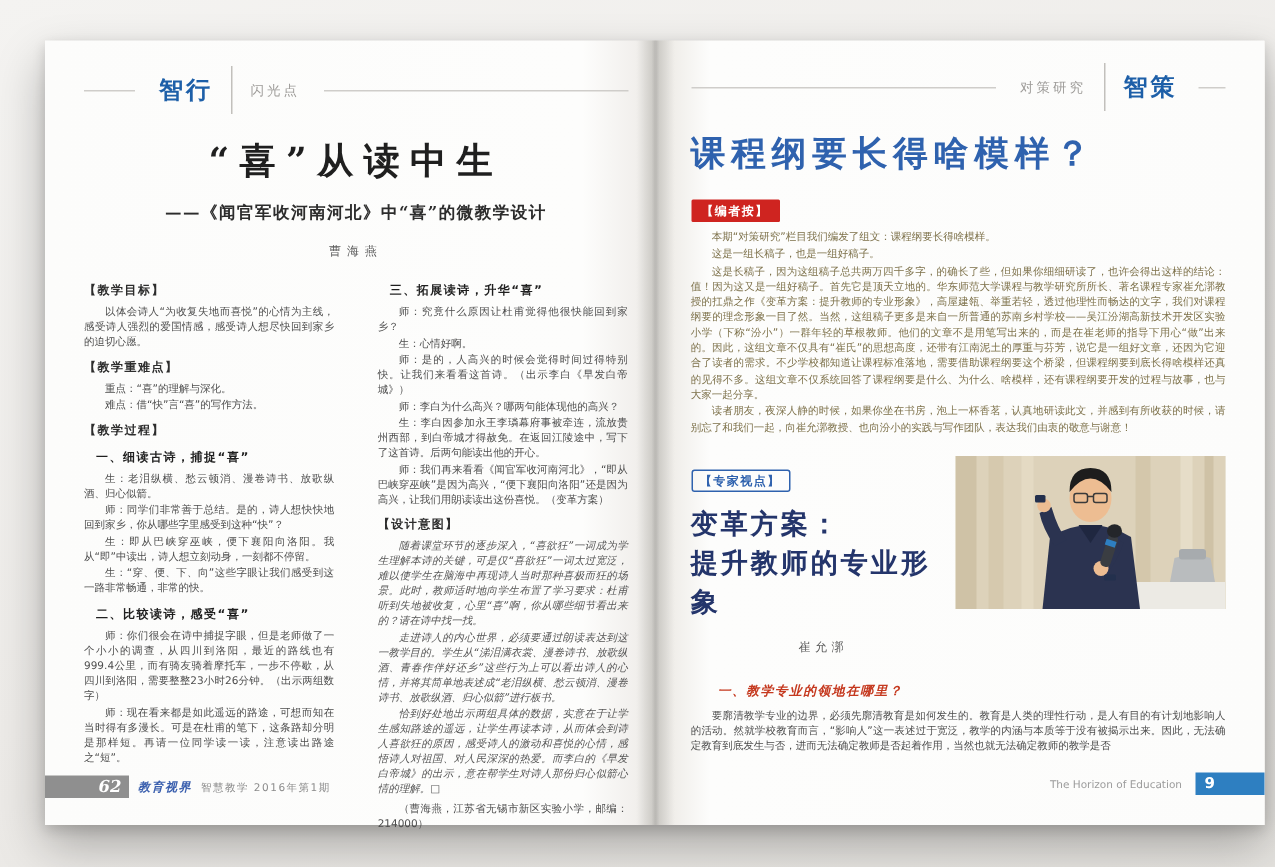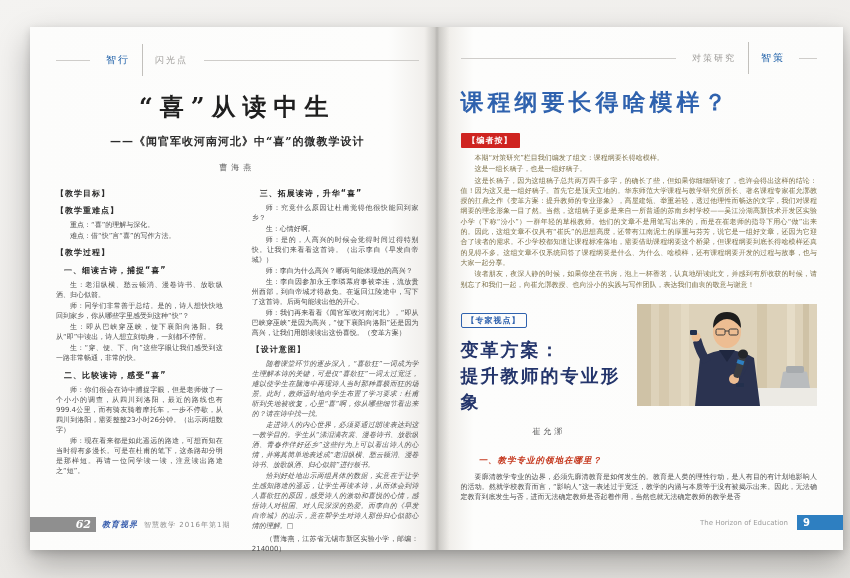--- a/index.html
+++ b/index.html
@@ -28,21 +28,21 @@
   .fold {
     position:absolute; left:50%; top:0; bottom:0; width:26px; transform:translateX(-50%);
     background:linear-gradient(90deg,rgba(0,0,0,0) 0%,rgba(0,0,0,0.08) 40%,rgba(0,0,0,0.16) 50%,rgba(0,0,0,0.08) 60%,rgba(0,0,0,0) 100%);
     pointer-events:none;
   }
 
   
   .runhead { display:flex; align-items:center; height:14px; }
   .hline { height:1px; background:#cfcdca; }
   .vline { width:1px; height:32px; background:#c2c0bc; margin:0 12px; }
-  .tab-blue { color:#1d5fa8; font-weight:normal; font-size:10px; letter-spacing:2px; white-space:nowrap; }
+  .tab-blue { color:#1d5fa8; font-weight:bold; font-size:16px; letter-spacing:2px; white-space:nowrap; }
   .tab-gray { color:#9d9b98; font-size:9px; letter-spacing:2px; white-space:nowrap; }
 
   
   .lp-title {
     margin-top:24px; text-align:center;
     font-family:"DejaVu Serif","Liberation Serif",serif;
     font-weight:bold; font-size:24px; letter-spacing:7px; color:#1f1f1f;
   }
   .lp-subtitle {
     margin-top:11px; text-align:center;
@@ -51,21 +51,21 @@
   }
   .lp-author { margin:13px 0 9px; text-align:center; font-size:8px; color:#5a5a5a; letter-spacing:4px; }
   .cols { display:flex; gap:29px; }
   .col { flex:1; min-width:0; }
   .bh { font-weight:bold; font-size:8px; color:#2d2d2d; margin:6px 0 4px; letter-spacing:1px; }
   .sh { font-weight:bold; font-size:8px; color:#1f1f1f; margin:7px 0 4px; text-indent:1em; letter-spacing:1px; }
   .p  { font-size:7px; line-height:10px; text-align:justify; text-indent:2em; color:#4d4d4d; margin-bottom:1px; }
   .pi { font-style:italic; color:#565656; }
   .lp-footer { position:absolute; left:0; bottom:18px; display:flex; align-items:center; }
   .pagenum-bar-left {
-    width:66px; height:15px; background:#8f8f8f; color:#fff;
+    width:56px; height:15px; background:#8f8f8f; color:#fff;
     display:flex; align-items:center; justify-content:flex-end; padding-right:5px;
     font-family:"DejaVu Serif",serif; font-style:italic; font-weight:bold; font-size:11px;
   }
   .journal-cn { color:#3a5fae; font-style:italic; font-weight:bold; font-size:8px; margin-left:6px; letter-spacing:1px; }
   .issue-info { color:#8b8b8b; font-size:7px; margin-left:6px; letter-spacing:1px; }
 
   
   .rp-title {
     margin-top:22px; 
     font-weight:bold; font-size:23px; letter-spacing:4px; color:#2f62ae;
@@ -115,20 +115,21 @@
       <div class="hline" style="flex:1;margin-left:16px;"></div>
     </div>
 
     <div class="lp-title">“喜”从读中生</div>
     <div class="lp-subtitle">——《闻官军收河南河北》中“喜”的微教学设计</div>
     <div class="lp-author">曹海燕</div>
 
     <div class="cols">
       <div class="col">
         <div class="bh">【教学目标】</div>
+        <p class="p">以体会诗人“为收复失地而喜悦”的心情为主线，感受诗人强烈的爱国情感，感受诗人想尽快回到家乡的迫切心愿。</p>
         <div class="bh">【教学重难点】</div>
         <p class="p">重点：“喜”的理解与深化。</p>
         <p class="p">难点：借“快”言“喜”的写作方法。</p>
         <div class="bh">【教学过程】</div>
         <div class="sh">一、细读古诗，捕捉“喜”</div>
         <p class="p">生：老泪纵横、愁云顿消、漫卷诗书、放歌纵酒、归心似箭。</p>
         <p class="p">师：同学们非常善于总结。是的，诗人想快快地回到家乡，你从哪些字里感受到这种“快”？</p>
         <p class="p">生：即从巴峡穿巫峡，便下襄阳向洛阳。我从“即”中读出，诗人想立刻动身，一刻都不停留。</p>
         <p class="p">生：“穿、便、下、向”这些字眼让我们感受到这一路非常畅通，非常的快。</p>
         <div class="sh">二、比较读诗，感受“喜”</div>

